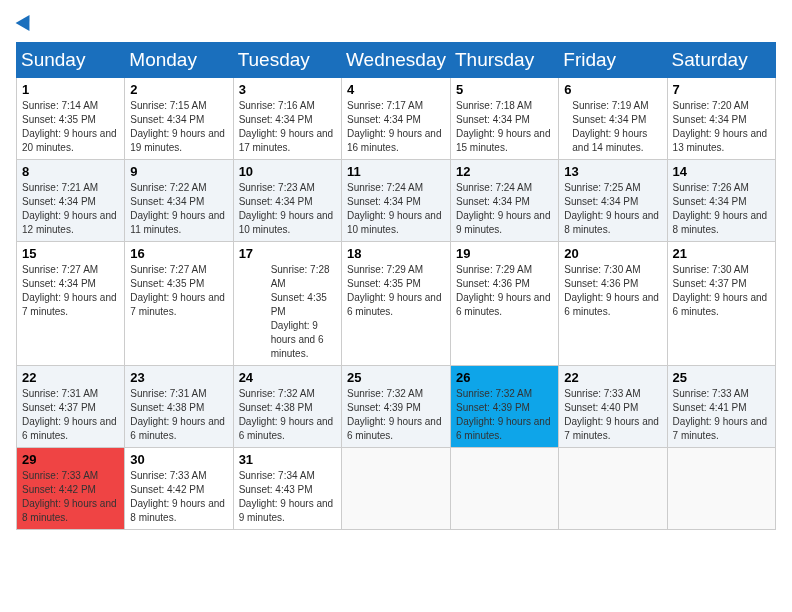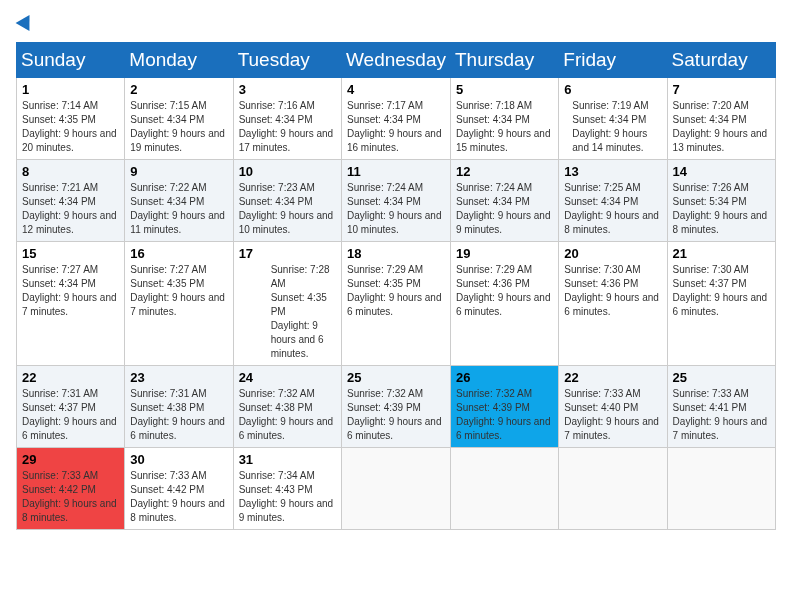--- a/index.html
+++ b/index.html
@@ -199,21 +199,21 @@
         </td>
         <td style="background: rgb(240, 244, 248);">
           <span class="day-num">13</span>
           <div class="day-info" style="white-space: pre-line;">Sunrise: 7:25 AM
 Sunset: 4:34 PM
 Daylight: 9 hours and 8 minutes.</div>
         </td>
         <td style="background: rgb(240, 244, 248);">
           <span class="day-num">14</span>
           <div class="day-info" style="white-space: pre-line;">Sunrise: 7:26 AM
-Sunset: 5:34 PM
+Sunset: 4:34 PM
 Daylight: 9 hours and 8 minutes.</div>
         </td>
       </tr>
       <tr>
         <td style="background: rgb(255, 255, 255);">
           <span class="day-num">15</span>
           <div class="day-info" style="white-space: pre-line;">Sunrise: 7:27 AM
 Sunset: 4:34 PM
 Daylight: 9 hours and 7 minutes.</div>
         </td>

